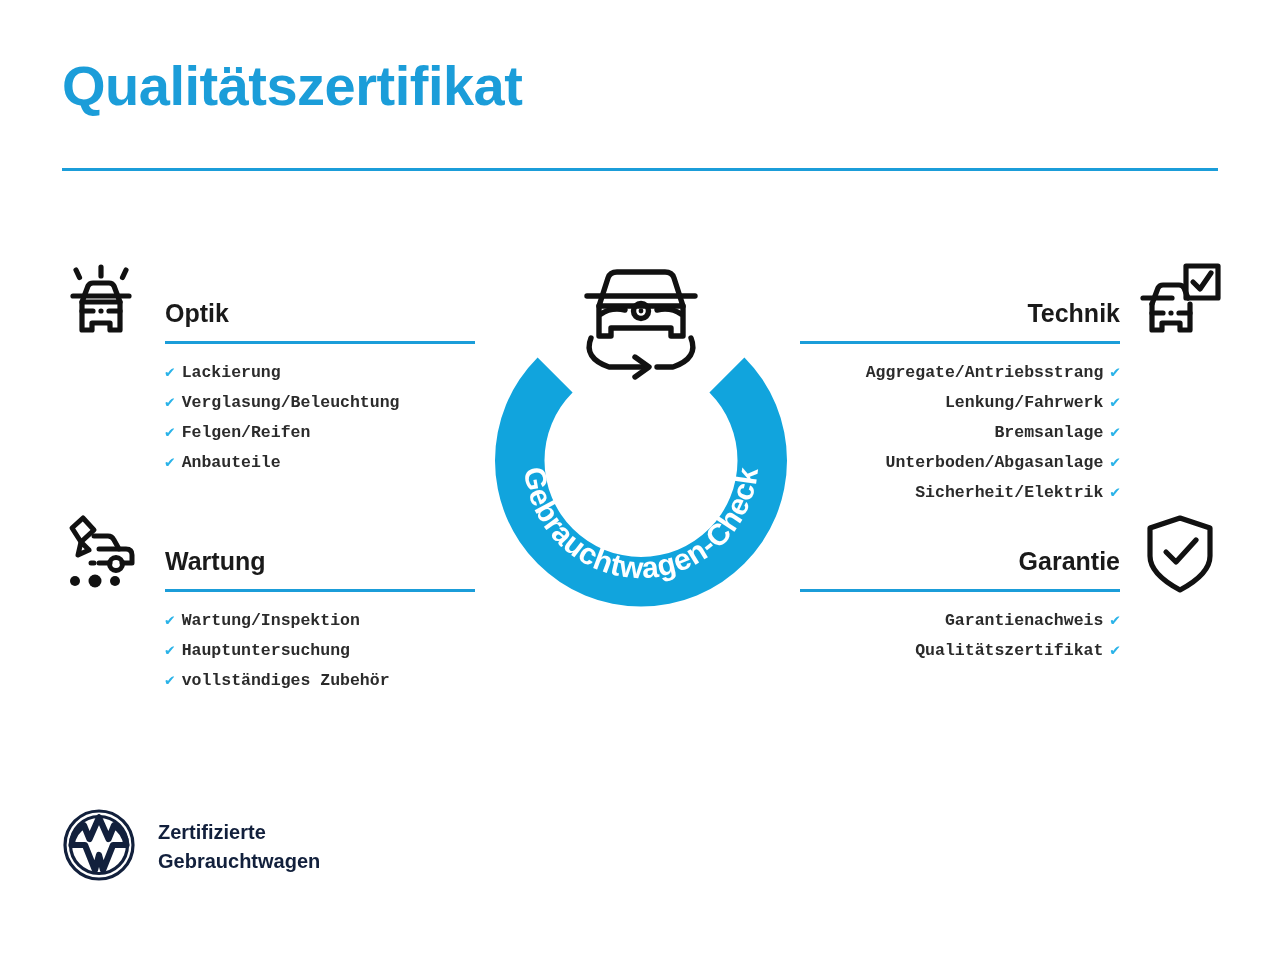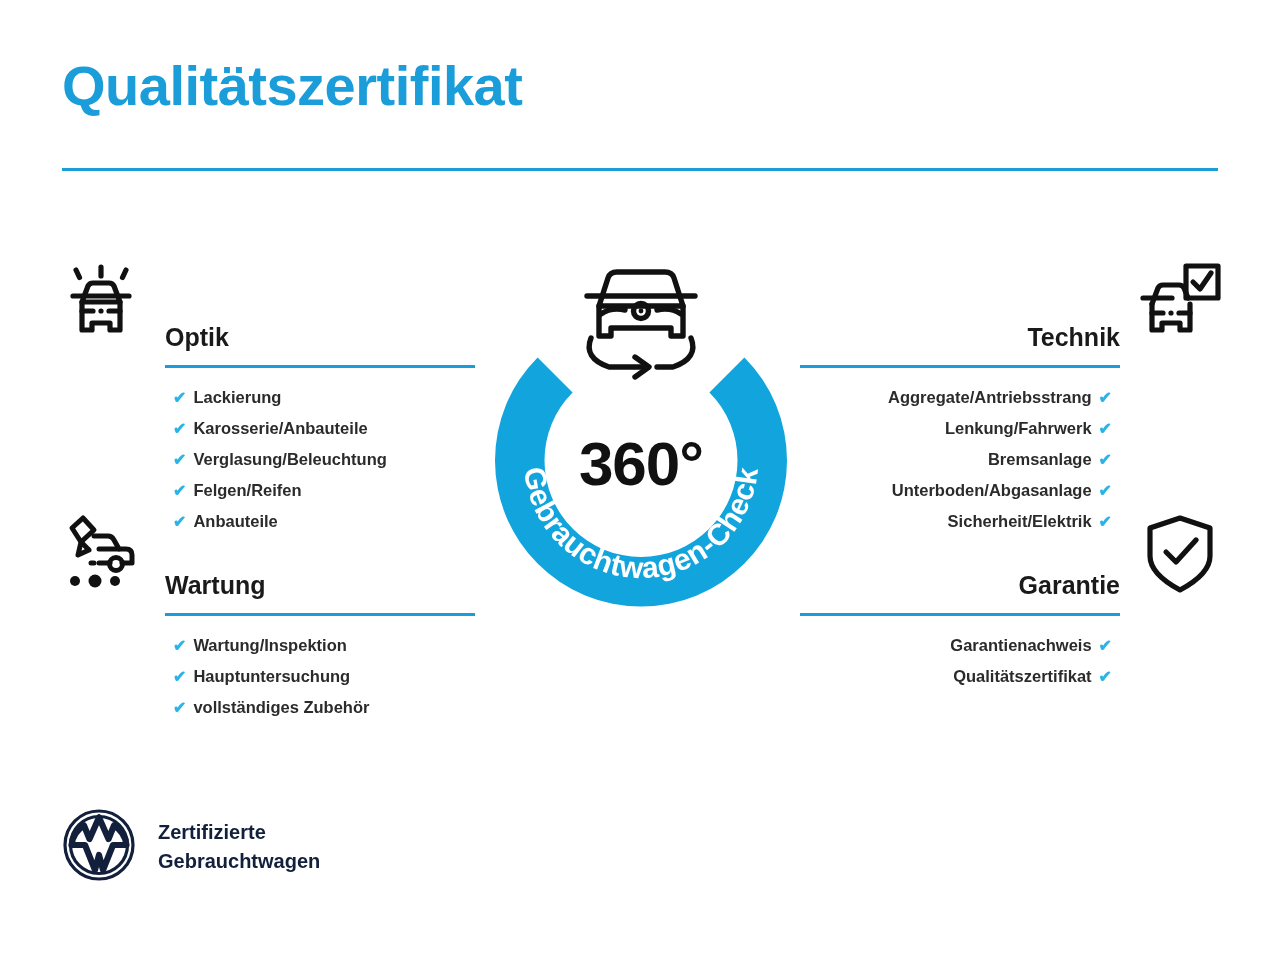--- a/index.html
+++ b/index.html
@@ -42,42 +42,42 @@
     background: #1b9dd9;
   }
 
   
   .section {
     position: absolute;
   }
   .section-head {
     position: relative;
     height: 46px;
-    margin-top: 24px;
   }
   .section-title {
     font-size: 25px;
     font-weight: bold;
     color: #1a1a1a;
     line-height: 30px;
     white-space: nowrap;
   }
   .section-rule {
     position: absolute;
     left: 0;
     bottom: 0;
     width: 100%;
     height: 3px;
     background: #1b9dd9;
   }
   .section-list {
     list-style: none;
-    margin: 8px;
+    margin: 0;
     padding: 0;
     margin-top: 14px;
+    font-family: Liberation Mono, monospace;
   }
   .section-list li {
     font-size: 16.5px;
     font-weight: bold;
     color: #2b2b2b;
     line-height: 30px;
     white-space: nowrap;
   }
   .check {
     color: #2bb3e8;
@@ -206,21 +206,20 @@
     </svg>
   </div>
 
   <div class="section sec-left" id="sec-optik">
     <div class="section-head">
       <div class="section-title">Optik</div>
       <div class="section-rule"></div>
     </div>
     <ul class="section-list">
       <li><span class="check">✔</span><span>Lackierung</span></li>
-      <li><span class="check">✔</span><span>Karosserie/Anbauteile</span></li>
       <li><span class="check">✔</span><span>Verglasung/Beleuchtung</span></li>
       <li><span class="check">✔</span><span>Felgen/Reifen</span></li>
       <li><span class="check">✔</span><span>Anbauteile</span></li>
     </ul>
   </div>
 
   <div class="section sec-left" id="sec-wartung">
     <div class="section-head">
       <div class="section-title">Wartung</div>
       <div class="section-rule"></div>
@@ -275,21 +274,20 @@
         <path d="M8 42 L116 42"></path>
         <path d="M22 60 Q32 53 46 56"></path>
         <path d="M102 60 Q92 53 78 56"></path>
         <circle cx="62" cy="57" r="7.5"></circle>
         <circle cx="62" cy="57" r="2.4" fill="#111" stroke="none"></circle>
         <path d="M12 84 Q4 104 30 113 L64 113"></path>
         <path d="M112 84 Q120 104 94 113 L78 113"></path>
         <path d="M56 103 L70 113 L56 123"></path>
       </g>
     </svg>
-    <div class="badge-value">360°</div>
   </div>
 
   <div class="footer">
     <div>
       <svg width="74" height="74" viewBox="0 0 74 74" fill="none">
         <circle cx="37" cy="37" r="34" stroke="#12203C" stroke-width="3.2"></circle>
         <circle cx="37" cy="37" r="28.5" stroke="#12203C" stroke-width="3.2"></circle>
         <path d="M37 9.5 L27.5 31 L22 17.5 M37 9.5 L46.5 31 L52 17.5
                  M22 17.5 Q11 24 9.5 37 L23 37 L33 62 L37 47 L41 62 L51 37 L64.5 37
                  Q63 24 52 17.5" stroke="#12203C" stroke-width="6.2" stroke-linejoin="round" stroke-linecap="round" fill="none"></path>

